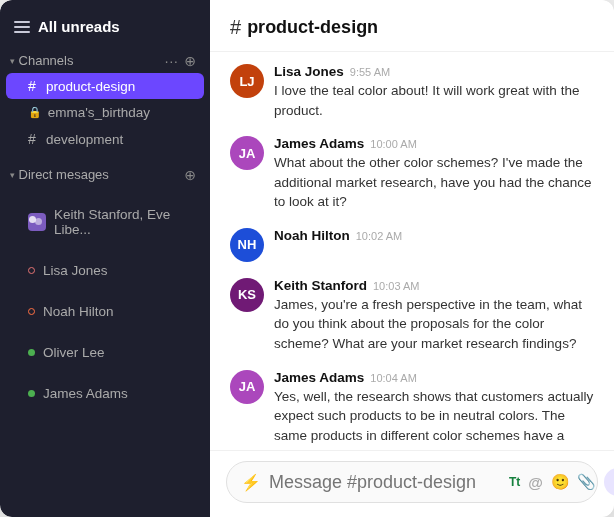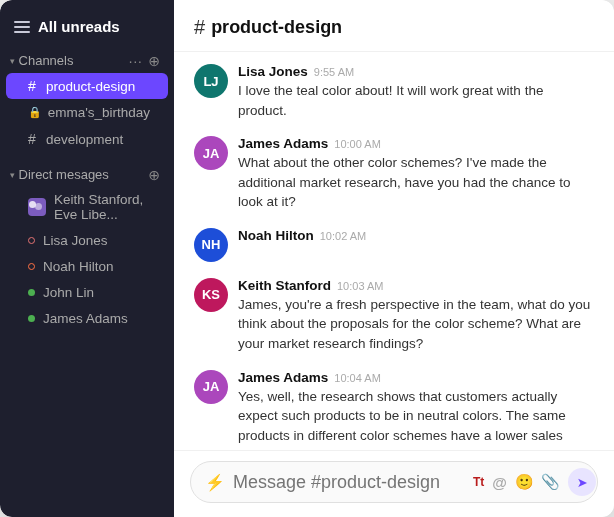--- a/index.html
+++ b/index.html
@@ -18,21 +18,21 @@
       height: 517px;
       display: flex;
       border-radius: 12px;
       overflow: hidden;
       box-shadow: 0 8px 32px rgba(0,0,0,0.18);
       position: relative;
     }
 
     
     .sidebar {
-      width: 174px;
+      width: 210px;
       background: #1e1f2e;
       color: #c8c9d8;
       display: flex;
       flex-direction: column;
       flex-shrink: 0;
       border-radius: 12px 0 0 12px;
       padding: 0;
       overflow: hidden;
     }
 
@@ -131,21 +131,21 @@
       margin-top: 6px;
     }
 
     .dm-item {
       display: flex;
       align-items: center;
       padding: 5px 14px 5px 22px;
       cursor: pointer;
       font-size: 13.5px;
       color: #aaa;
-      margin: 1px 6px;
+      margin: 16px 6px;
       gap: 8px;
       border-radius: 6px;
     }
 
     .dm-avatar {
       width: 18px;
       height: 18px;
       border-radius: 4px;
       flex-shrink: 0;
       display: flex;
@@ -377,43 +377,43 @@
         <div class="status-dot offline" style="border-color:#e57373;"></div>
         <span>Lisa Jones</span>
       </div>
 
 
       <div class="dm-item">
         <div class="status-dot offline" style="border-color:#ff7043;"></div>
         <span>Noah Hilton</span>
       </div>
 
-
       <div class="dm-item">
         <div class="status-dot online"></div>
-        <span>John Lin</span>
-      </div>
+        <span>Oliver Lee</span>
+      </div>
+
 
       <div class="dm-item">
         <div class="status-dot online"></div>
         <span>James Adams</span>
       </div>
     </div>
   </div>
 
   <div class="main-chat">
     <div class="chat-header">
       <span class="chat-header-hash">#</span>
       <span class="chat-header-title">product-design</span>
     </div>
 
     <div class="messages-area">
 
       <div class="message">
-        <div class="msg-avatar" style="background:#0f766e;">LJ</div>
+        <div class="msg-avatar" style="background:#c2410c;">LJ</div>
         <div class="msg-content">
           <div class="msg-header">
             <span class="msg-author">Lisa Jones</span>
             <span class="msg-time">9:55 AM</span>
           </div>
           <div class="msg-text">I love the teal color about! It will work great with the product.</div>
         </div>
       </div>
 
       <div class="message">
@@ -431,21 +431,21 @@
         <div class="msg-avatar" style="background:#1d4ed8;">NH</div>
         <div class="msg-content">
           <div class="msg-header">
             <span class="msg-author">Noah Hilton</span>
             <span class="msg-time">10:02 AM</span>
           </div>
         </div>
       </div>
 
       <div class="message">
-        <div class="msg-avatar" style="background:#be185d;">KS</div>
+        <div class="msg-avatar" style="background:#701a75;">KS</div>
         <div class="msg-content">
           <div class="msg-header">
             <span class="msg-author">Keith Stanford</span>
             <span class="msg-time">10:03 AM</span>
           </div>
           <div class="msg-text">James, you're a fresh perspective in the team, what do you think about the proposals for the color scheme? What are your market research findings?</div>
         </div>
       </div>
 
       <div class="message">
@@ -460,21 +460,21 @@
         </div>
       </div>
 
     </div>
 
     <div class="chat-input-area">
       <div class="input-box">
         <span class="input-lightning">⚡</span>
         <input class="input-field" type="text" placeholder="Message #product-design" style="">
         <div class="input-tools">
-          <span class="input-tool-icon" style="font-size:12px; font-weight:600; color:#b91c1c;">Tt</span>
+          <span class="input-tool-icon" style="font-size:12px; font-weight:600; color:#15803d;">Tt</span>
           <span class="input-tool-icon" style="font-weight:600;">@</span>
           <span class="input-tool-icon">🙂</span>
           <span class="input-tool-icon">📎</span>
         </div>
         <div class="input-send-btn">
           <span class="send-arrow">➤</span>
         </div>
       </div>
     </div>
   </div>

